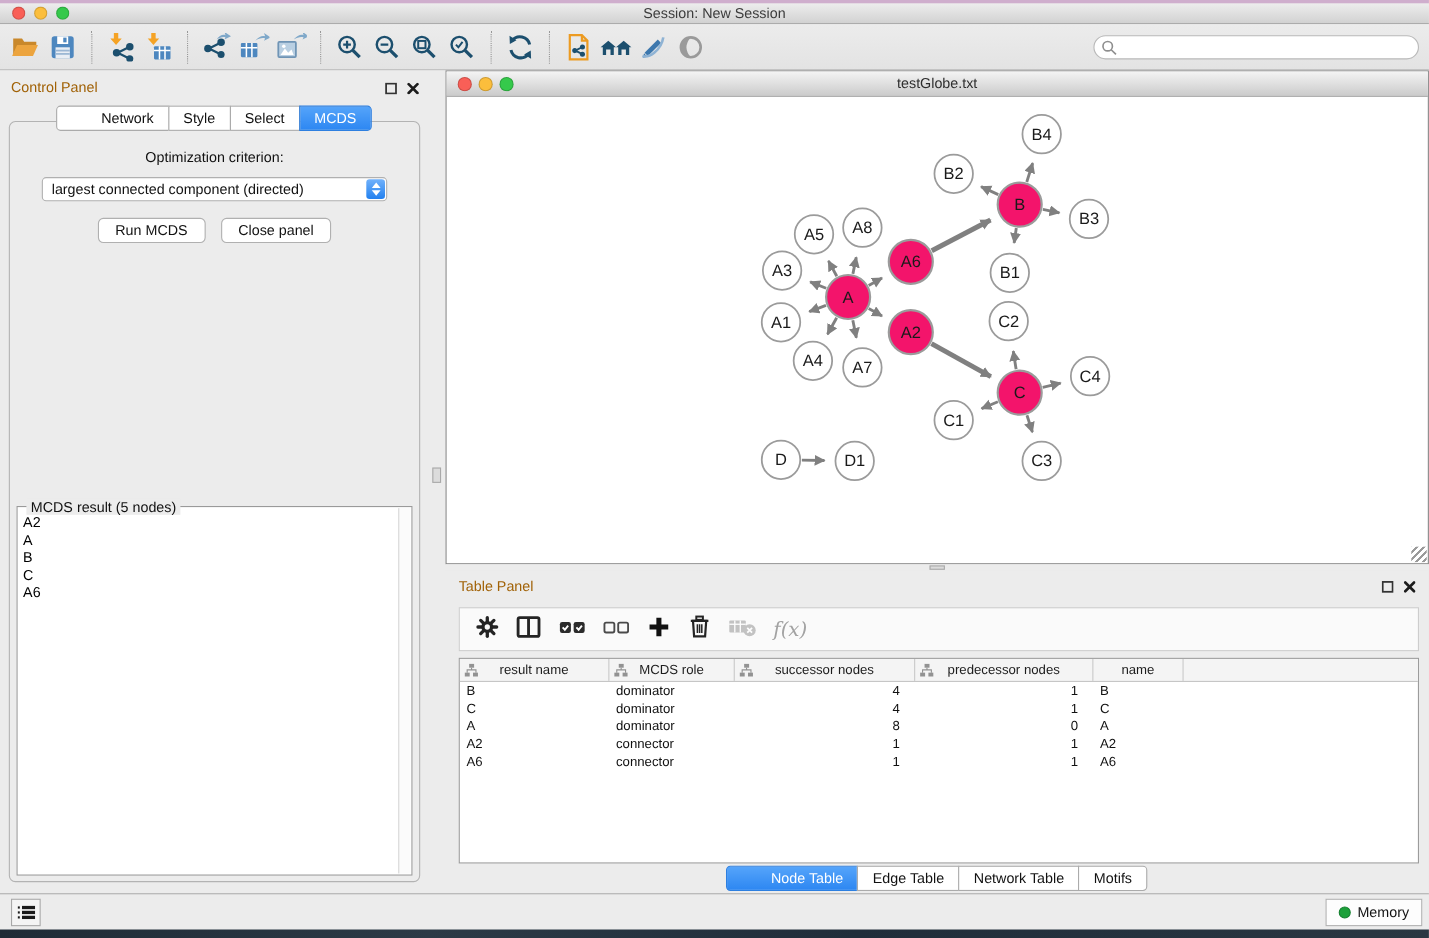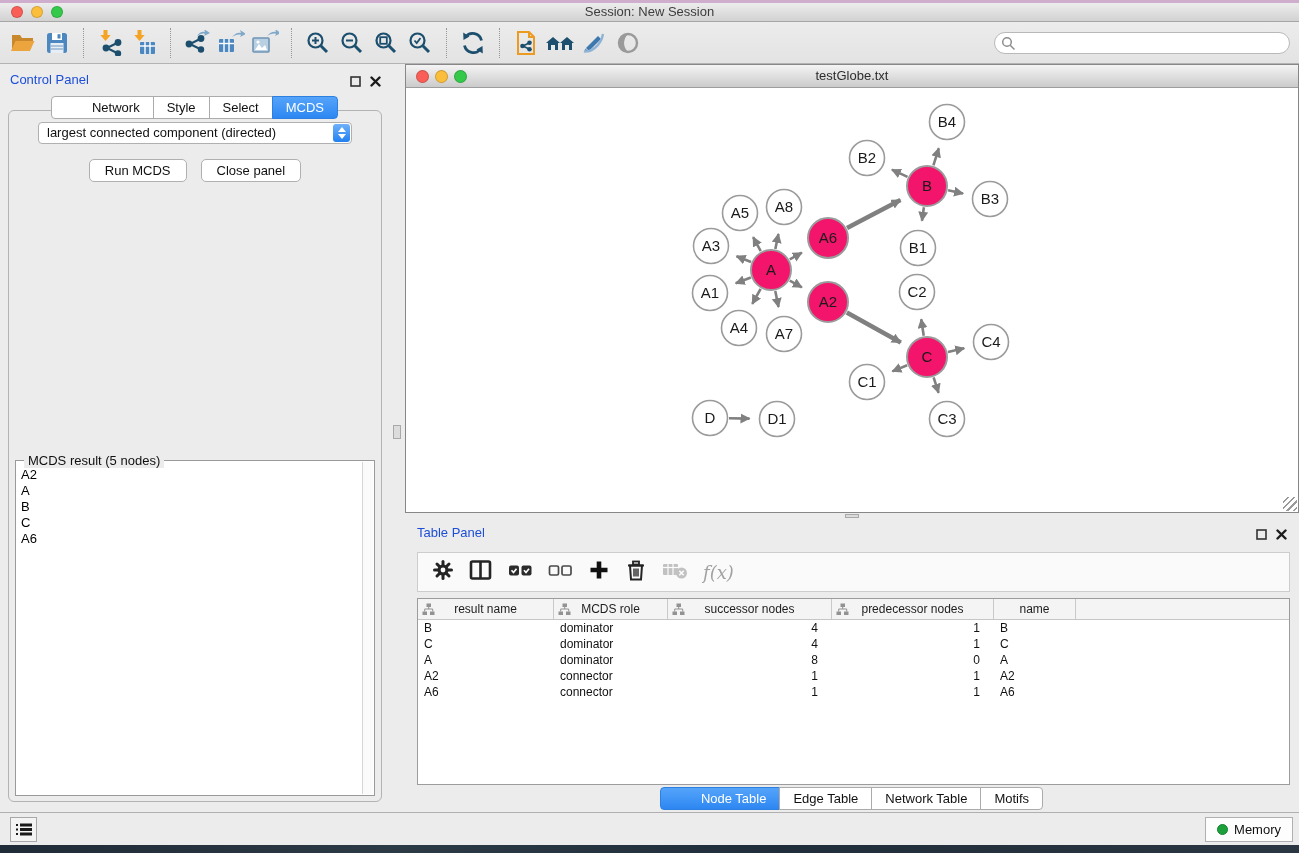--- a/index.html
+++ b/index.html
@@ -17,21 +17,21 @@
   .toolbar { position:absolute; top:22px; left:0; right:0; height:42px; background:linear-gradient(#ececec,#e3e3e3);
     border-bottom:1px solid #b3b3b3; display:flex; align-items:center; padding-left:6px; }
   .tbtn { width:34px; height:34px; display:flex; align-items:center; justify-content:center; }
   .sep { align-self:center; height:30px; border-left:1px dotted #979797; margin:0 9px; }
   .searchbox { position:absolute; right:9px; top:10px; width:296px; height:22px; background:#fff;
     border:1px solid #b9b9b9; border-radius:11px; display:flex; align-items:center; padding-left:6px; }
   .searchbox input { border:none; outline:none; flex:1; height:18px; font-size:13px; background:transparent; }
 
   
   .cp { position:absolute; top:64px; left:0; width:390px; height:748px; background:#ececec; }
-  .panel-title { position:absolute; left:10px; top:8px; font-size:13px; color:#1d4ed8; }
+  .panel-title { position:absolute; left:10px; top:8px; font-size:13px; color:#a16207; }
   .win-btns { position:absolute; right:9px; top:9px; display:flex; gap:9px; align-items:center; }
   .tabs-row { position:absolute; top:32px; left:0; right:0; display:flex; justify-content:center; z-index:2; }
   .tab { font-size:13px; color:#111; background:#fff; border:1px solid #ababab; padding:3px 13px; margin-left:-1px; cursor:default; }
   .tab:first-child { border-radius:4px 0 0 4px;padding-left:40px; }
   .tab:last-child { border-radius:0 4px 4px 0; }
   .tab.selected { background:linear-gradient(#55a4fa,#2d87f2); border-color:#2d7fe0; color:#fff; }
   .cp-box { position:absolute; top:46px; bottom:10px; left:8px; right:8px; border:1px solid #b3b3b3; border-radius:6px; background:#ececec; }
   .opt-label { text-align:center; margin-top:24px; font-size:13px; color:#111; }
   .selectbox { position:relative; margin:11px auto 0; width:314px; height:22px; background:#fff; border:1px solid #b0b0b0;
     border-radius:4px; font-size:13px; line-height:20px; padding-left:8px; color:#111; }
@@ -269,20 +269,21 @@
           <path d="M1.5 1.5l8 8M9.5 1.5l-8 8" stroke="#1c1c1c" stroke-width="2.4" stroke-linecap="round"></path>
         </svg></span>
   </div>
   <div class="tabs-row" id="cp-tabs">
       <div class="tab">Network</div>
       <div class="tab">Style</div>
       <div class="tab">Select</div>
       <div class="tab selected">MCDS</div>
     </div>
   <div class="cp-box">
+    <div class="opt-label">Optimization criterion:</div>
     <div class="selectbox">
       <span>largest connected component (directed)</span>
       <span class="stepper">
           <i class="up"></i>
           <i class="dn"></i>
         </span>
     </div>
     <div class="btn-row">
       <button class="btn">Run MCDS</button>
       <button class="btn">Close panel</button>

